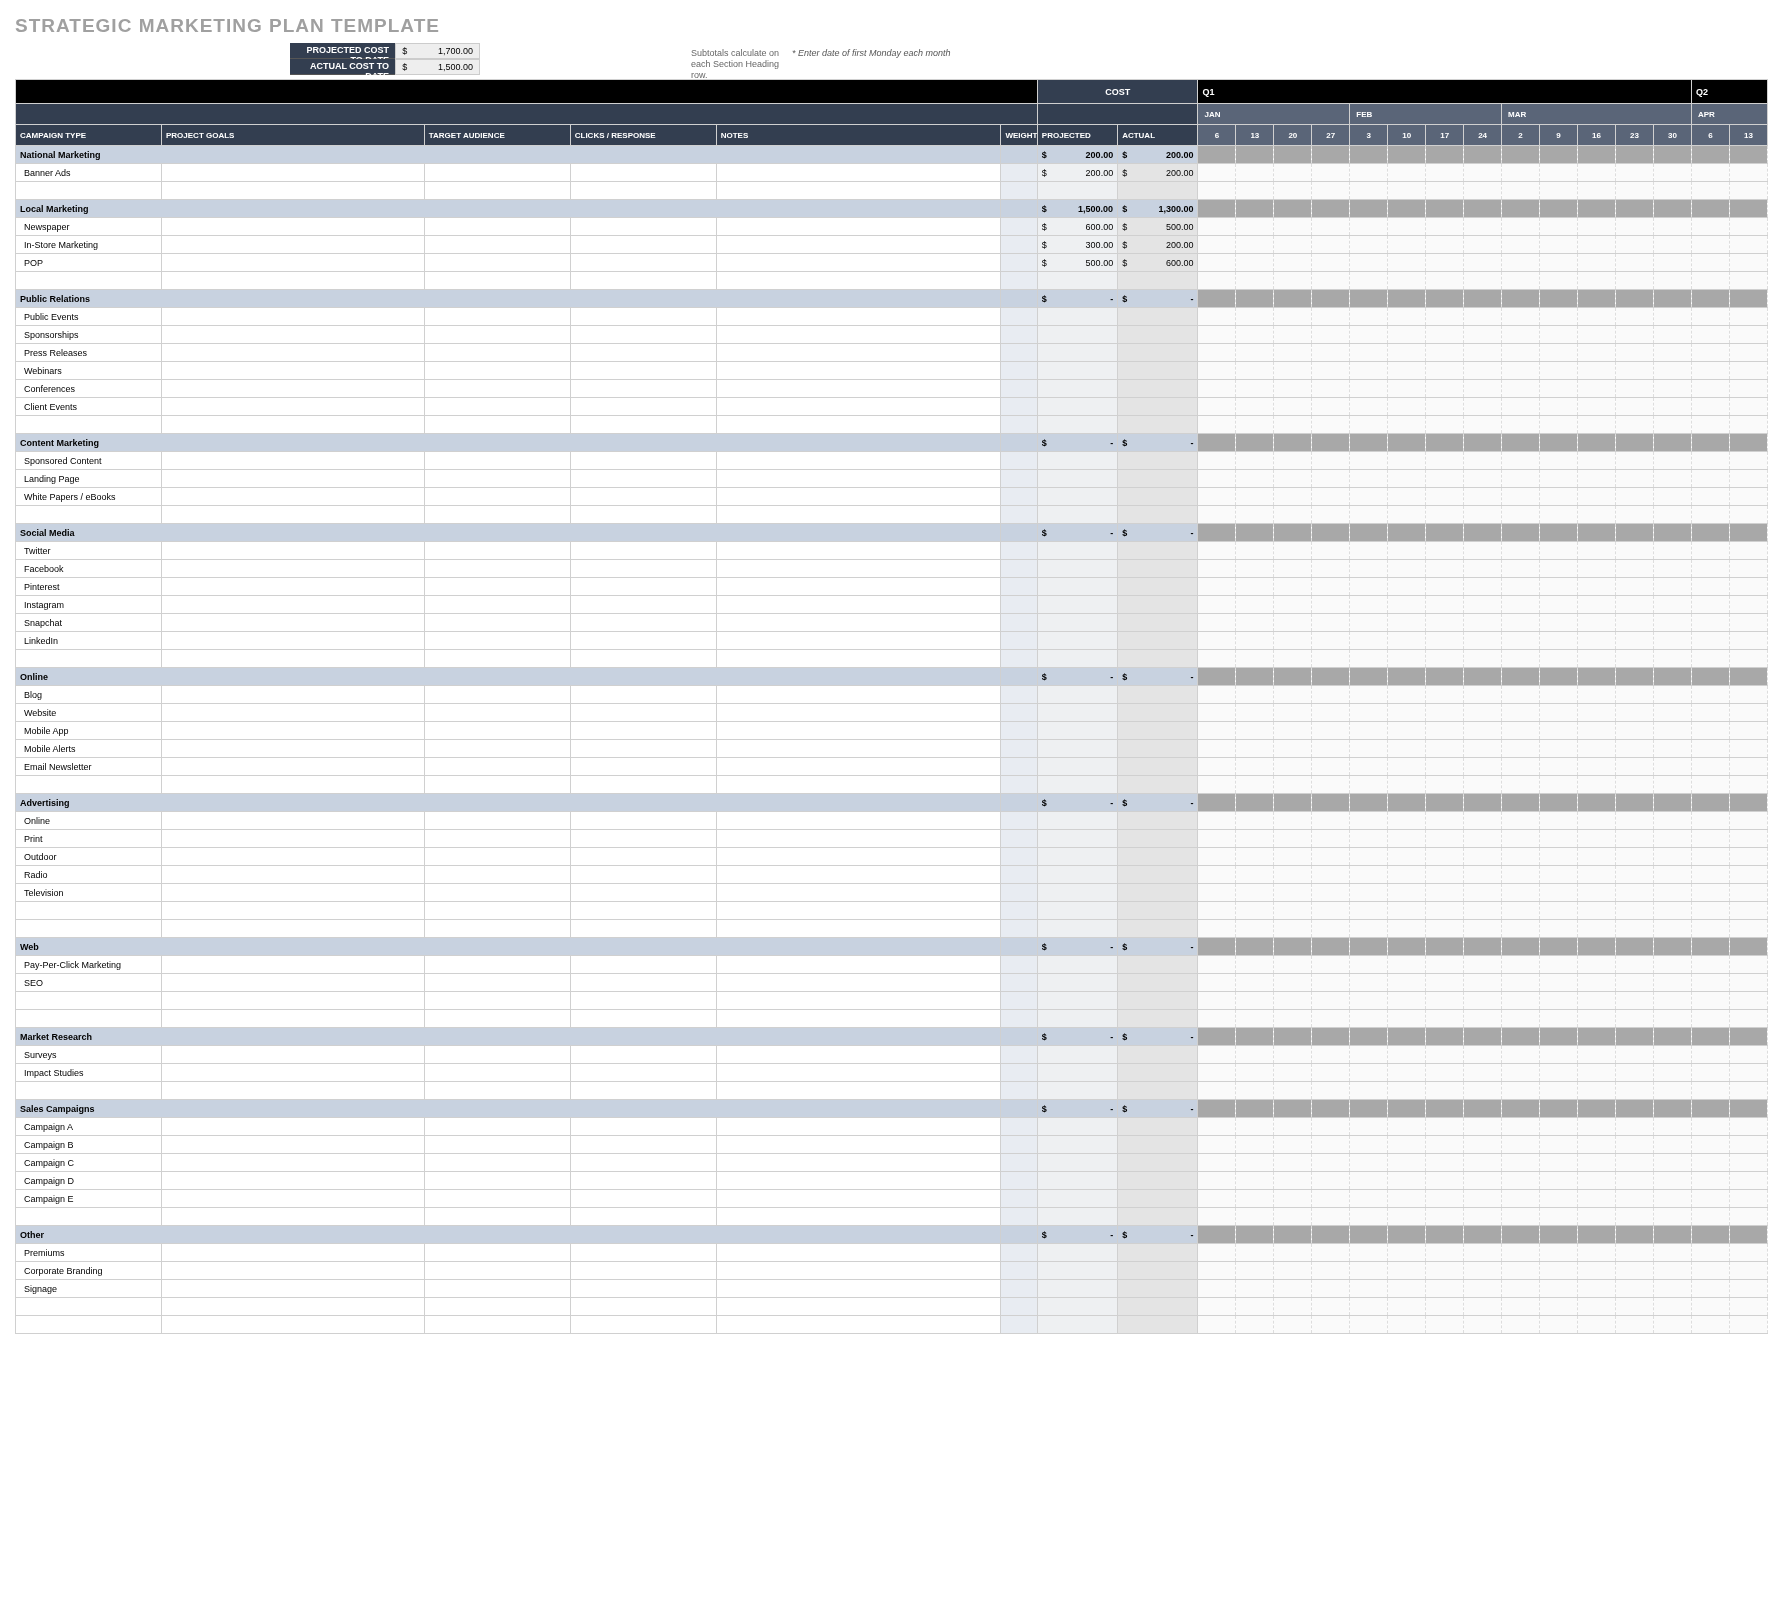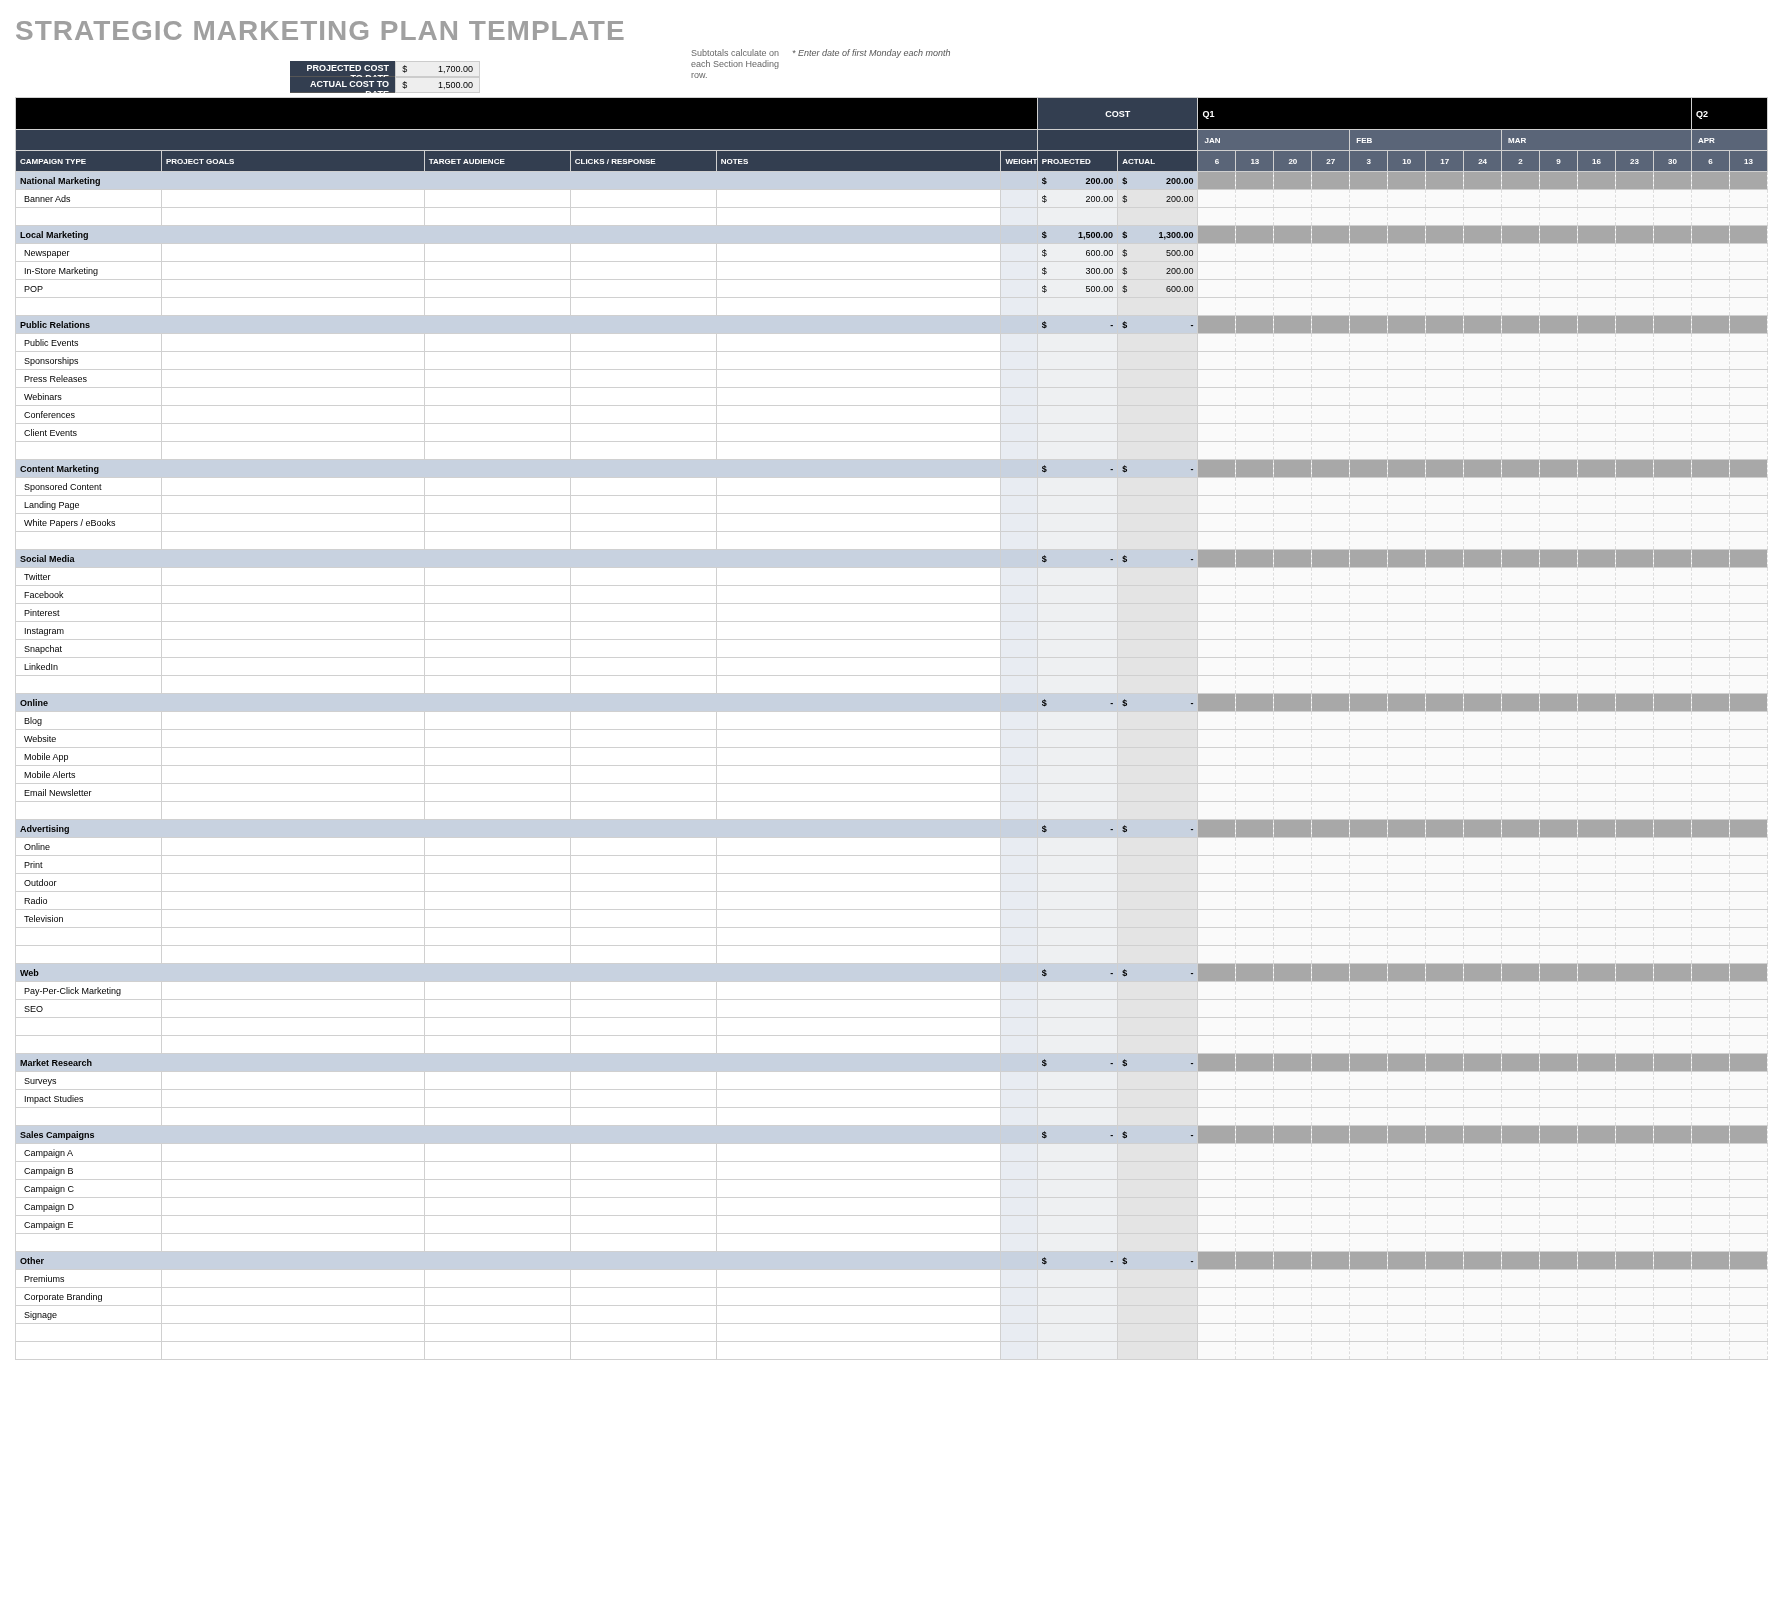--- a/index.html
+++ b/index.html
@@ -1,27 +1,27 @@
 <!DOCTYPE html>
 <html><head>
 <meta charset="utf-8">
 <style>
 *{box-sizing:border-box;margin:0;padding:0}
 body{font-family:Arial,Helvetica,sans-serif;font-size:11px;background:#fff;padding:15px;width:1783px}
-.title{font-size:28px;font-weight:bold;color:#a0a0a0;letter-spacing:1px;margin-bottom:14px}
+.title{font-size:19px;font-weight:bold;color:#a0a0a0;letter-spacing:1px;margin-bottom:6px}
 .top{display:flex;margin-bottom:4px}
 .costbox{margin-left:275px;width:190px}
 .costrow{display:flex;height:16px}
 .costlbl{background:#333e50;color:#fff;font-size:9px;font-weight:bold;text-align:right;padding:2px 6px;width:125px;border-bottom:1px solid #555}
 .costval{background:#eee;width:100px;display:flex;justify-content:space-between;padding:2px 6px;font-size:9px;border:1px solid #ccc}
 .note1{position:absolute;left:691px;top:48px;font-size:9px;color:#666;width:100px;line-height:11px}
 .note2{position:absolute;left:792px;top:48px;font-size:9px;font-style:italic;color:#555}
 table{border-collapse:collapse;width:100%;table-layout:fixed}
 td,th{border:1px solid #d0d0d0;height:18px;padding:1px 4px;font-size:9px;overflow:hidden;white-space:nowrap}
-.hdr1 td{background:#000;color:#fff;font-weight:bold;text-align:left;height:32px;font-size:9px}
+.hdr1 td{background:#000;color:#fff;font-weight:bold;text-align:left;height:24px;font-size:9px}
 .hdr1 .cost{background:#333e50;text-align:center}
 .hdr2 td{background:#333e50;color:#fff;font-weight:bold;font-size:8px;height:21px}
 .hdr2 .mon{background:#5a6578;text-align:left;padding-left:6px}
 .hdr2 .day{background:#5a6578;text-align:center}
 .sect td{background:#c8d2e0;font-weight:bold;font-size:9px}
 .sect .gant{background:#a8a8a8}
 .item td.c0{text-indent:4px}
 .proj{background:#eef0f2;text-align:right}
 .act{background:#e4e4e4;text-align:right}
 .gant{background:#fafafa;border-left:1px dashed #ddd;border-right:1px dashed #ddd}

